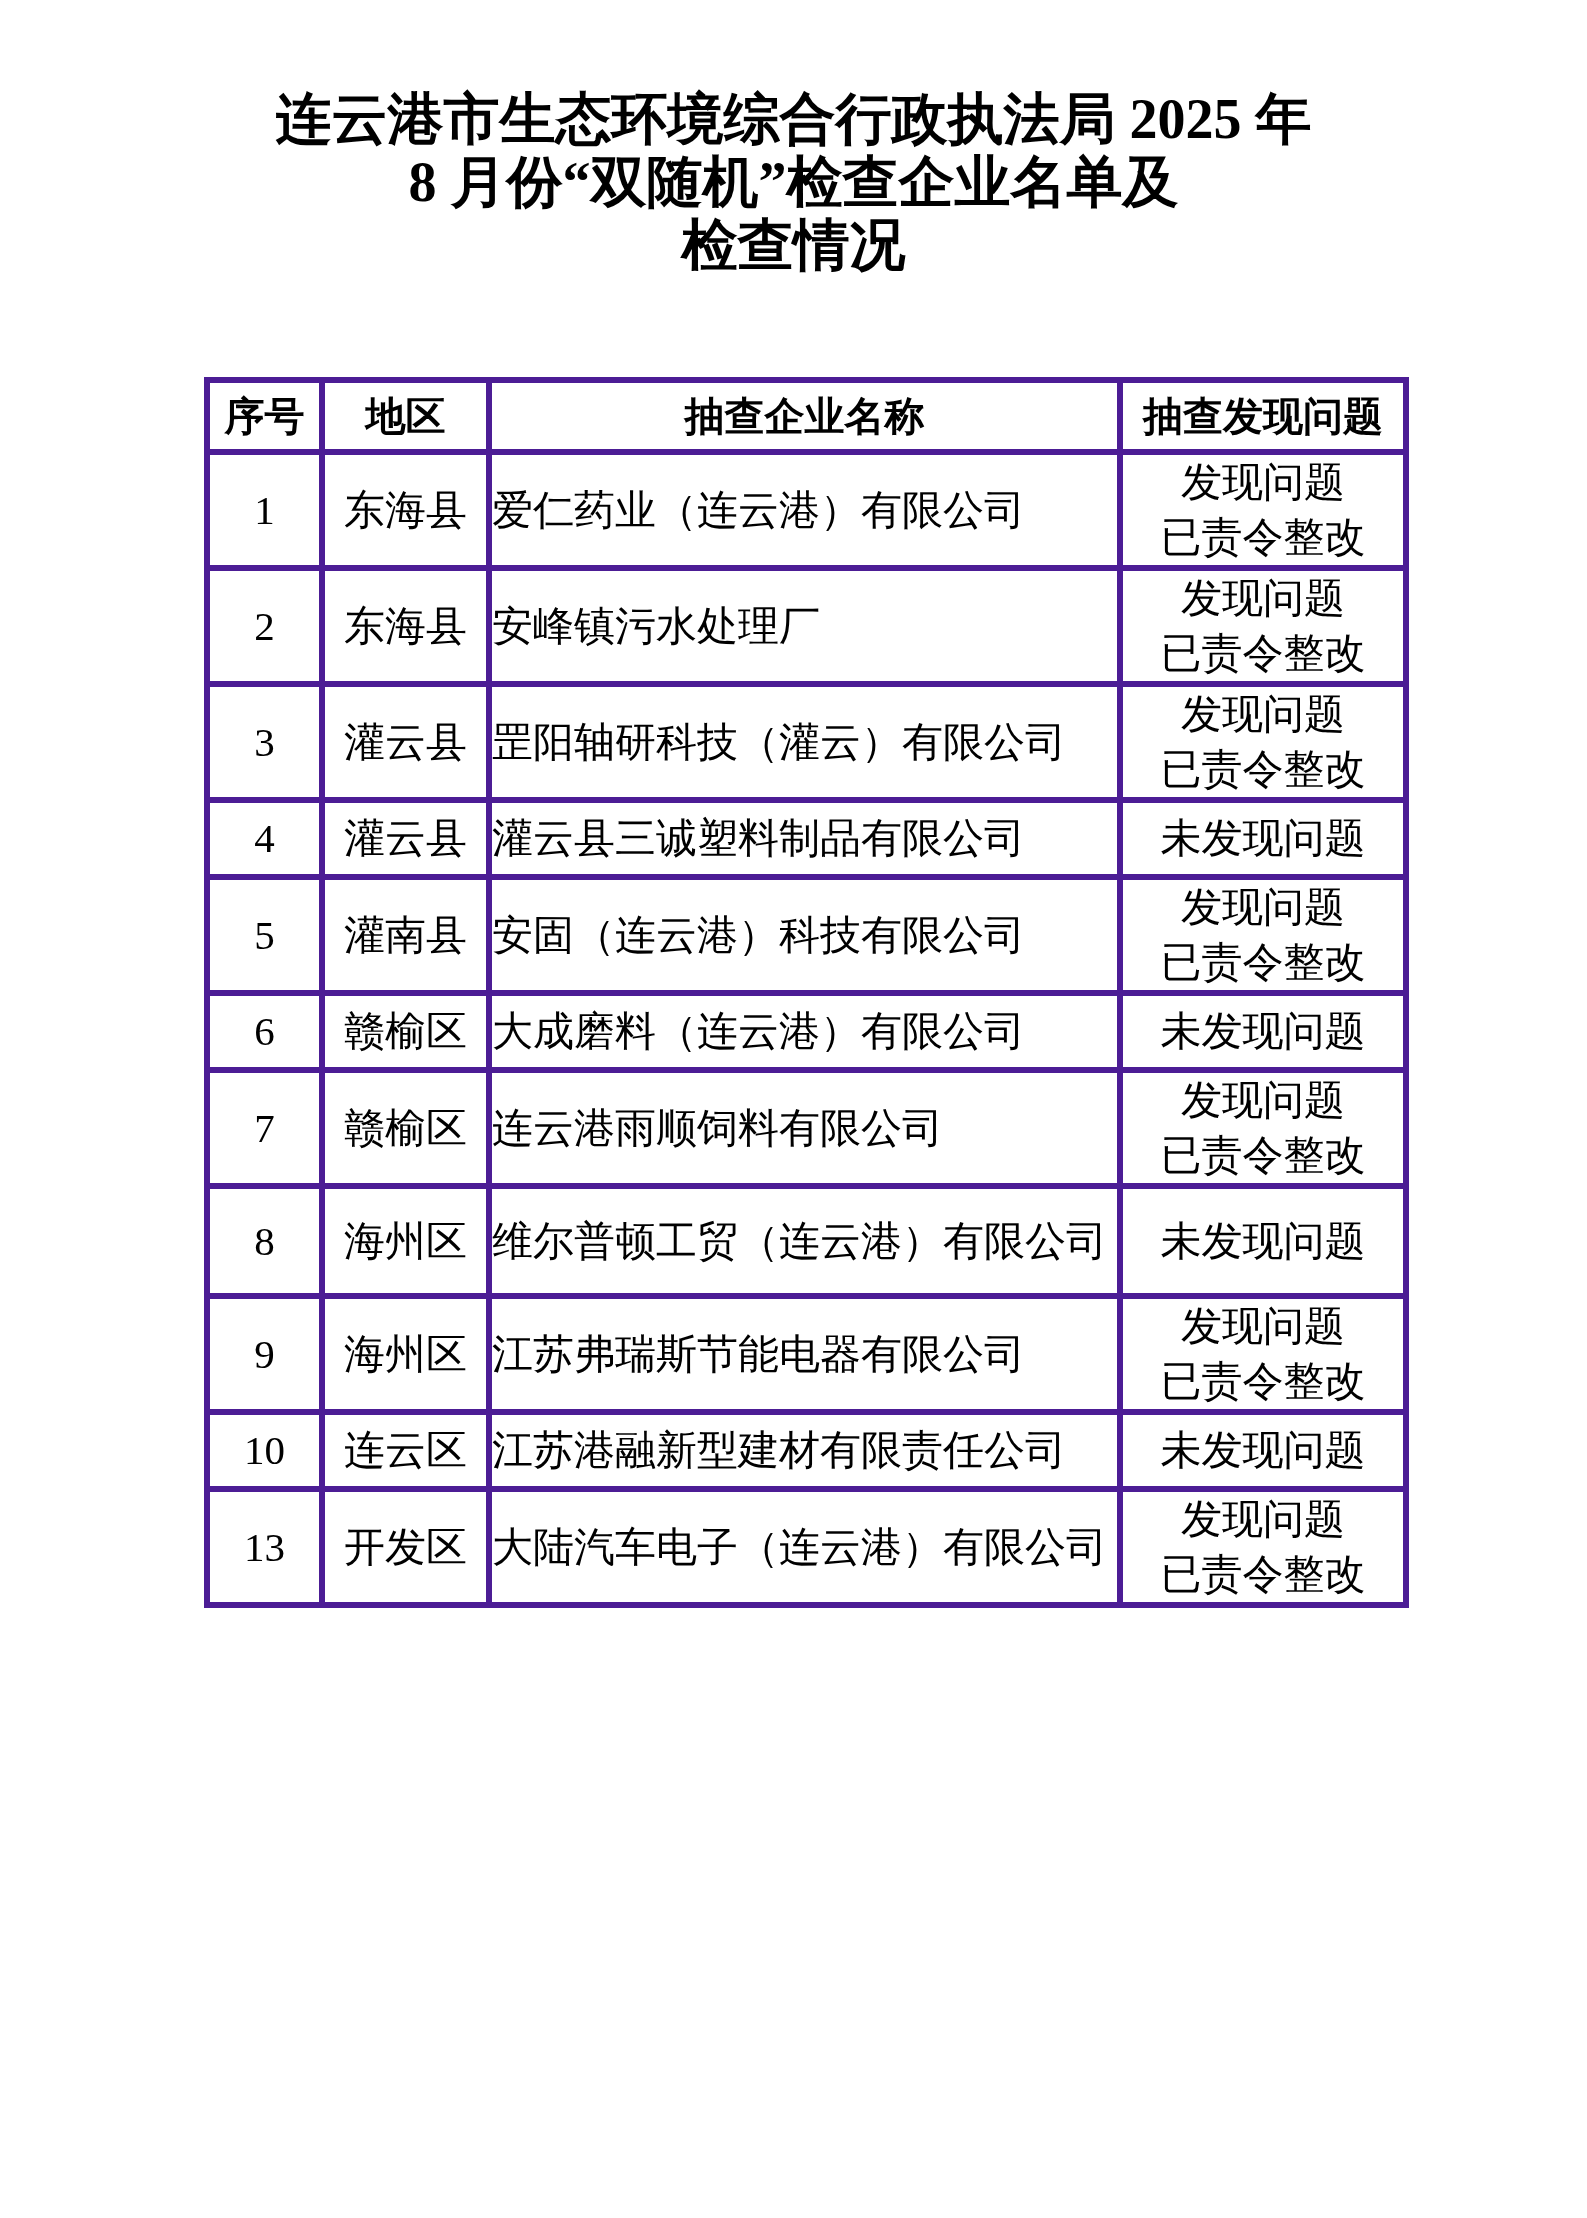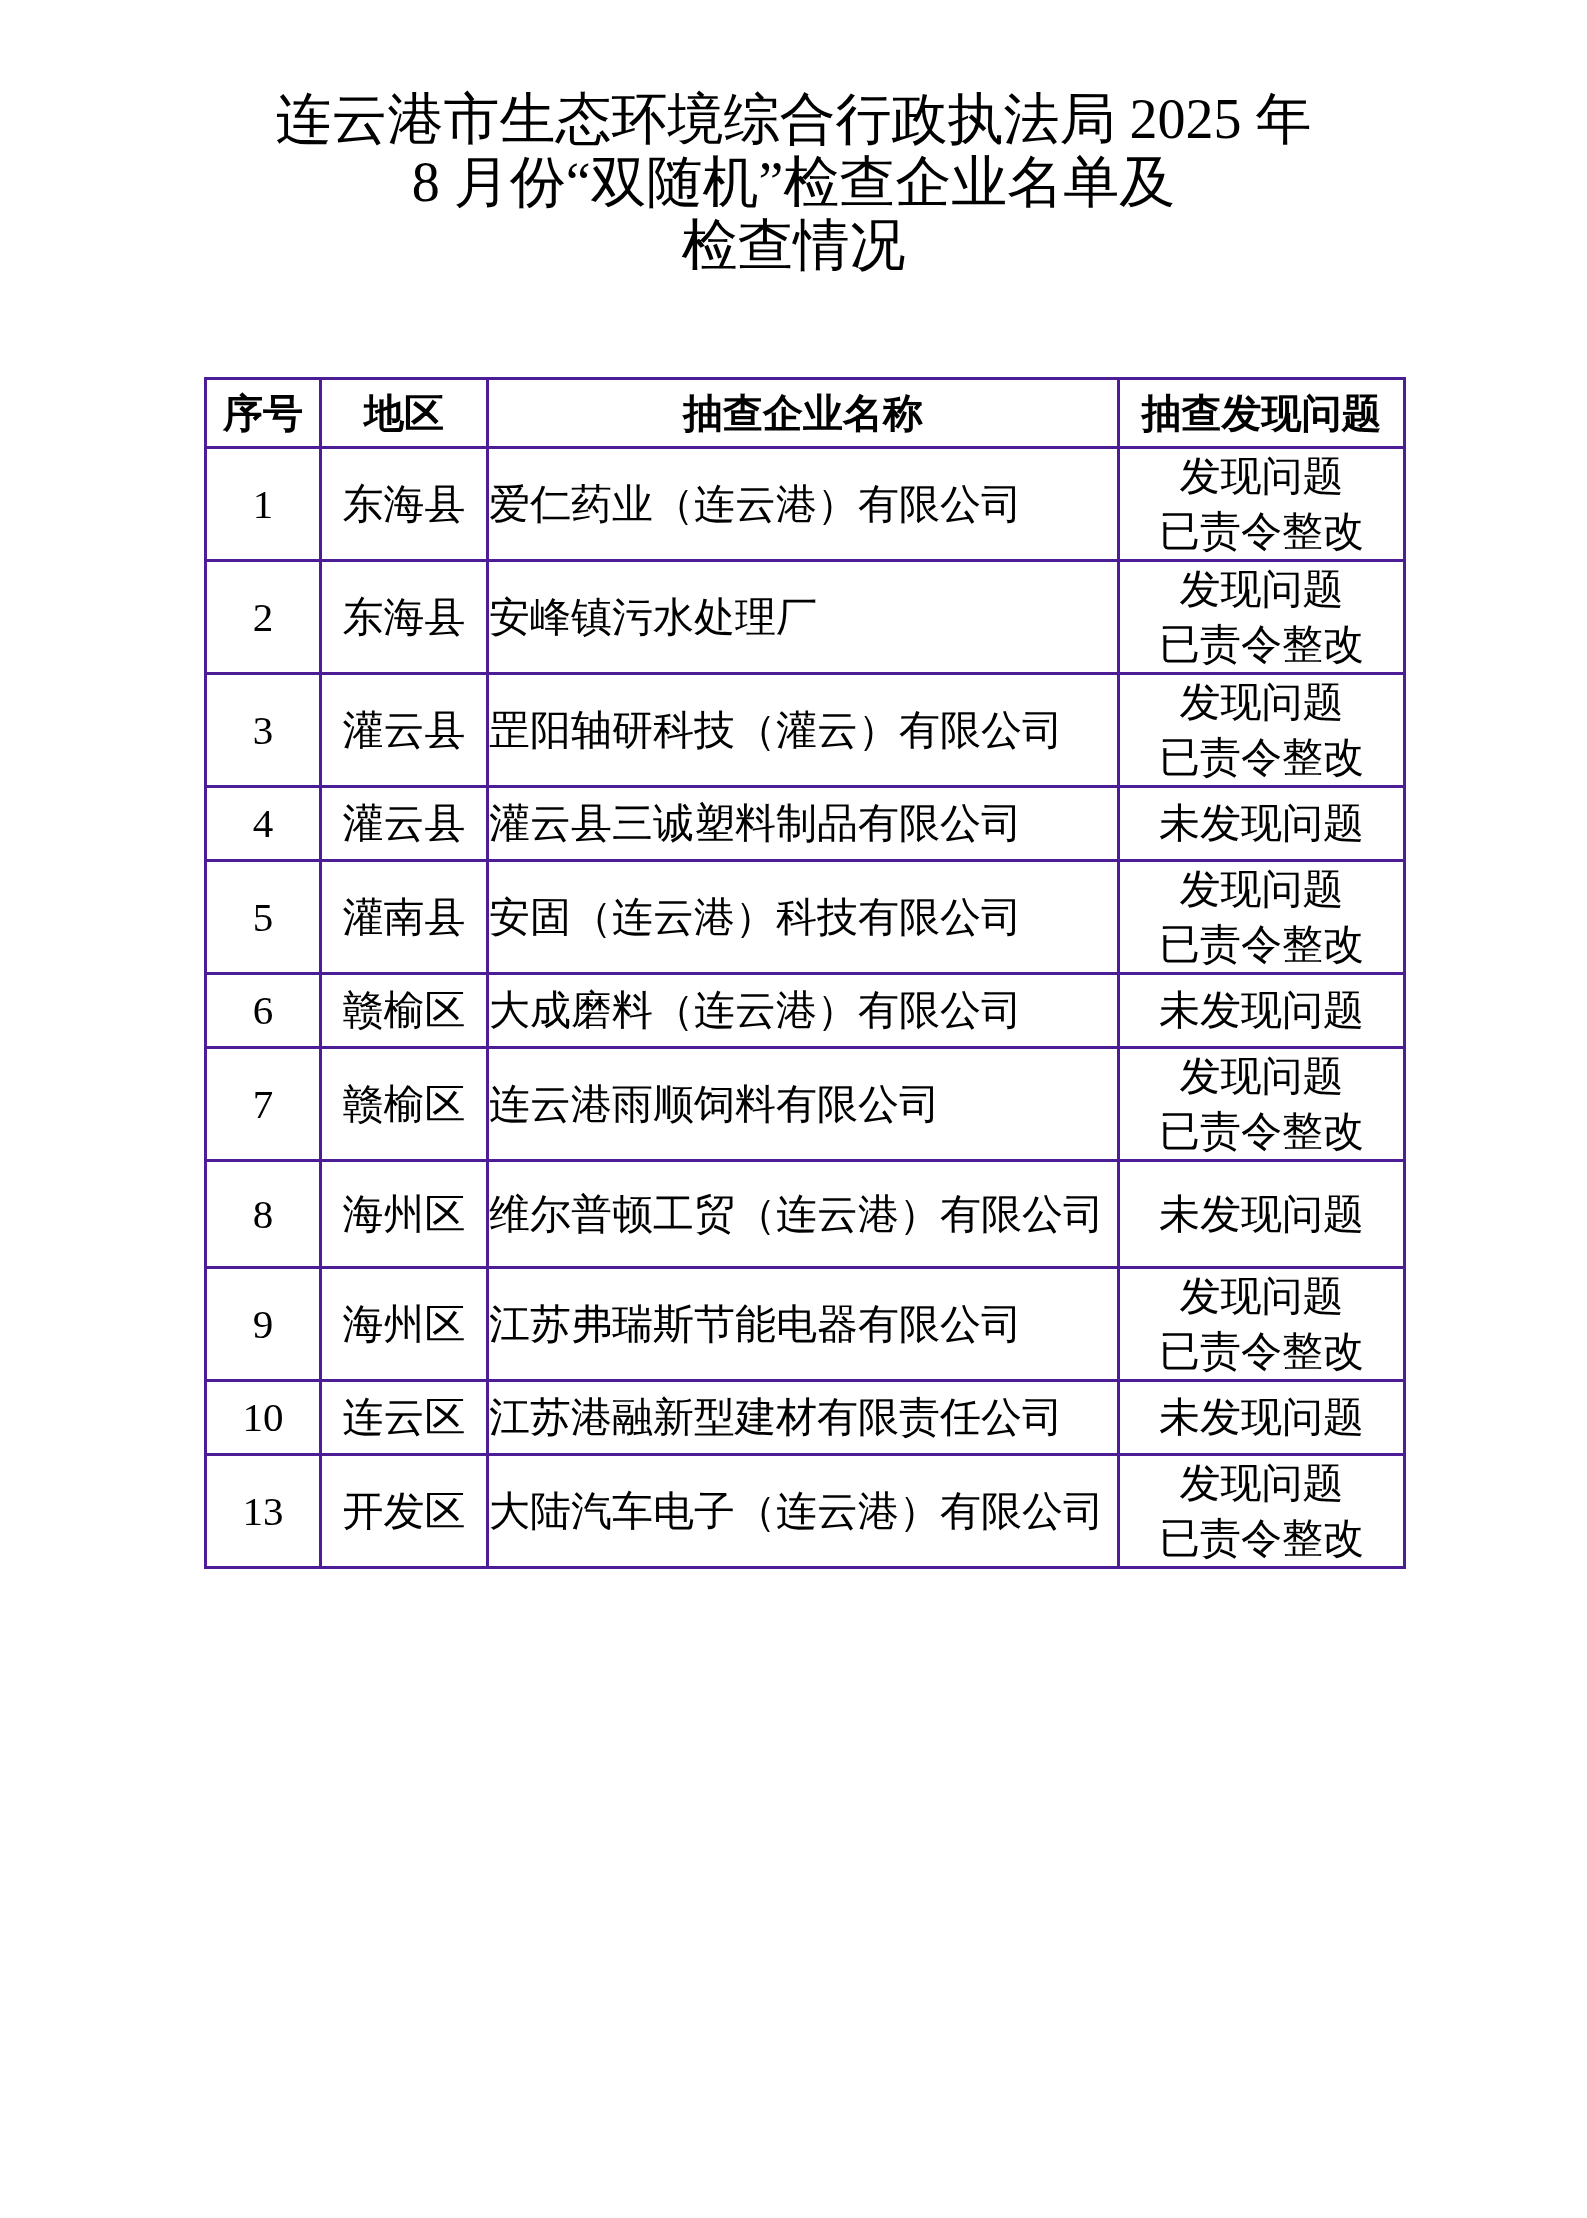--- a/index.html
+++ b/index.html
@@ -15,21 +15,21 @@
   }
   .page {
     box-sizing: border-box;
     width: 1587px;
     height: 2218px;
     padding: 88px 172px 0 172px;
     overflow: hidden;
   }
   .doc-title {
     text-align: center;
-    font-weight: normal;
+    font-weight: bold;
     font-size: 56px;
     line-height: 63px;
     font-family: "Liberation Serif", serif;
   }
   .intro {
     margin-top: 4px;
     font-size: 46px;
     line-height: 73px;
     text-align: justify;
     text-indent: 1.5em;
@@ -39,21 +39,21 @@
     table-layout: fixed;
     width: 1199px;
     margin: 100px 0 0 32px;
   }
   table.inspection col.c-no      { width: 115px; }
   table.inspection col.c-region  { width: 167px; }
   table.inspection col.c-company { width: 631px; }
   table.inspection col.c-result  { width: 286px; }
   table.inspection th,
   table.inspection td {
-    border: 3px solid #4c1d95;
+    border: 6px solid #4c1d95;
     vertical-align: middle;
   }
   table.inspection th {
     font-family: "Liberation Sans", sans-serif;
     font-weight: bold;
     font-size: 40px;
     height: 66px;
     text-align: center;
     padding: 0;
   }

